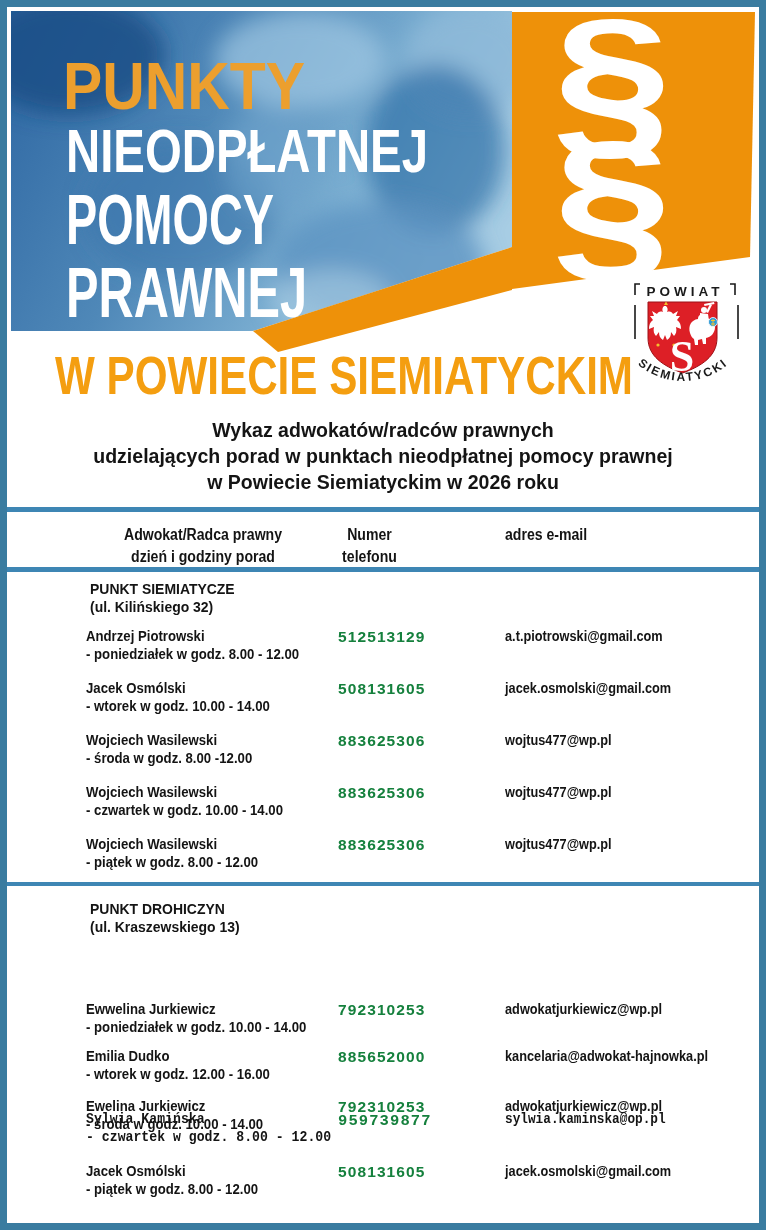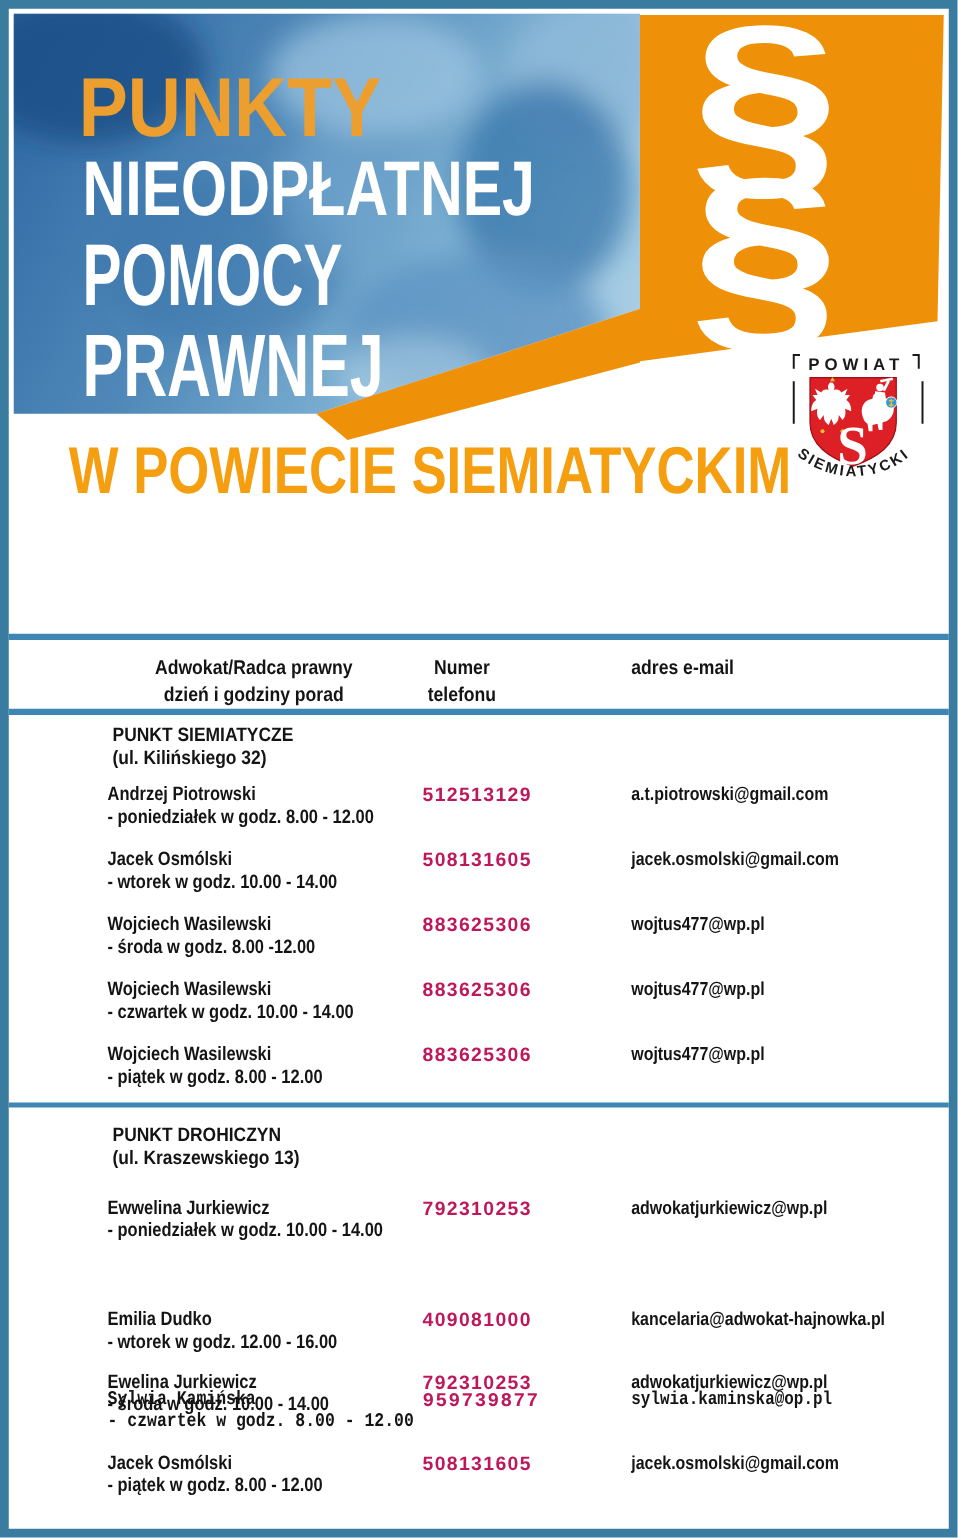--- a/index.html
+++ b/index.html
@@ -36,21 +36,21 @@
   #sec-head-1 { top:580px; }
   #sec-head-2 { top:900px; }
 
   .trow { position:absolute; left:0; width:766px; height:48px; }
   .cell-lawyer {
     position:absolute; left:86px; top:0; width:360px; color:#141414;
     font-weight:bold; font-size:15.5px; line-height:17.5px;
     transform:scaleX(.85); transform-origin:0 0; white-space:nowrap;
   }
   .cell-phone {
-    position:absolute; left:338px; top:1px; color:#be185d;
+    position:absolute; left:338px; top:1px; color:#15803d;
     font-weight:bold; font-size:15.5px; letter-spacing:1.1px; white-space:nowrap;
   }
   .cell-email {
     position:absolute; left:505px; top:0; width:300px; color:#141414;
     font-weight:bold; font-size:15px;
     transform:scaleX(.85); transform-origin:0 0; white-space:nowrap;
   }
 </style>
 </head>
 <body>
@@ -133,20 +133,25 @@
 
       <text x="54" y="90" font-size="44" font-weight="bold" fill="#ffffff" text-anchor="middle" font-family="'Liberation Serif',serif">S</text>
 
       <path id="arcST" d="M5,79 A70,70 0 0 0 105,79" fill="none"></path>
       <text font-size="12" font-weight="bold" letter-spacing="2" fill="#1a1a1a" font-family="'Liberation Sans',sans-serif">
         <textPath href="#arcST" startOffset="50%" text-anchor="middle">SIEMIATYCKI</textPath>
       </text>
     </g>
   </svg>
 
+  <div class="subtitle">
+    <span>Wykaz adwokatów/radców prawnych</span>
+    <span>udzielających porad w punktach nieodpłatnej pomocy prawnej</span>
+    <span>w Powiecie Siemiatyckim w 2026 roku</span>
+  </div>
 
   <div class="bluebar" id="lineA"></div>
   <div class="th center" id="th-col1">
     <div>Adwokat/Radca prawny</div>
     <div>dzień i godziny porad</div>
   </div>
   <div class="th center" id="th-col2">
     <div>Numer</div>
     <div>telefonu</div>
   </div>
@@ -206,35 +211,35 @@
     </div>
 
   <div class="bluebar" id="divider"></div>
 
   <div class="sec-head" id="sec-head-2">
     <div>PUNKT DROHICZYN</div>
     <div>(ul. Kraszewskiego 13)</div>
   </div>
   <div>
 
-      <div class="trow" style="top: 958px;">
+      <div class="trow" style="top: 1000px;">
         <div class="cell-lawyer">
           <div>Ewwelina Jurkiewicz</div>
           <div>- poniedziałek w godz. 10.00 - 14.00</div>
         </div>
         <div class="cell-phone">792310253</div>
         <div class="cell-email">adwokatjurkiewicz@wp.pl</div>
       </div>
 
       <div class="trow" style="top: 1009px; margin-top: 38px;">
         <div class="cell-lawyer">
           <div>Emilia Dudko</div>
           <div>- wtorek w godz. 12.00 - 16.00</div>
         </div>
-        <div class="cell-phone">409081000</div>
+        <div class="cell-phone">885652000</div>
         <div class="cell-email">kancelaria@adwokat-hajnowka.pl</div>
       </div>
 
       <div class="trow" style="top: 1097px;">
         <div class="cell-lawyer">
           <div>Ewelina Jurkiewicz</div>
           <div>- środa w godz. 10.00 - 14.00</div>
         </div>
         <div class="cell-phone">792310253</div>
         <div class="cell-email">adwokatjurkiewicz@wp.pl</div>

